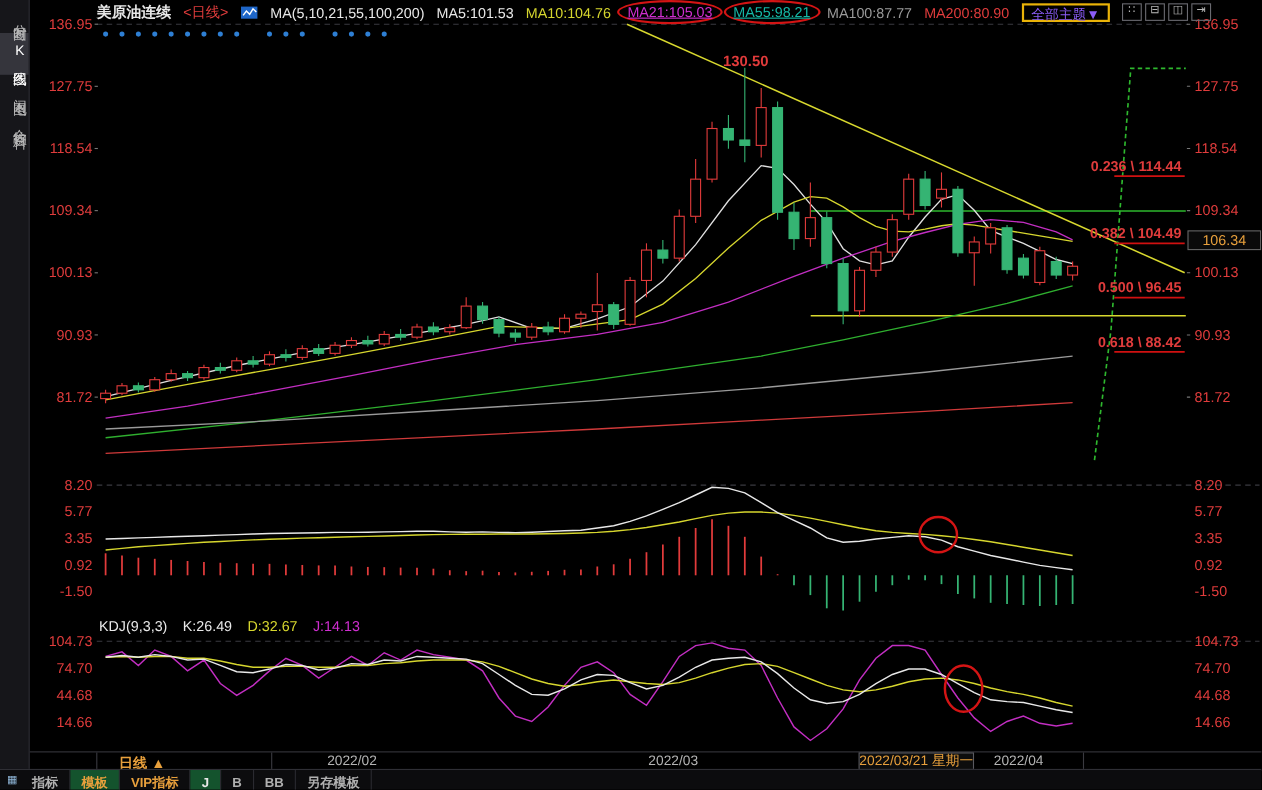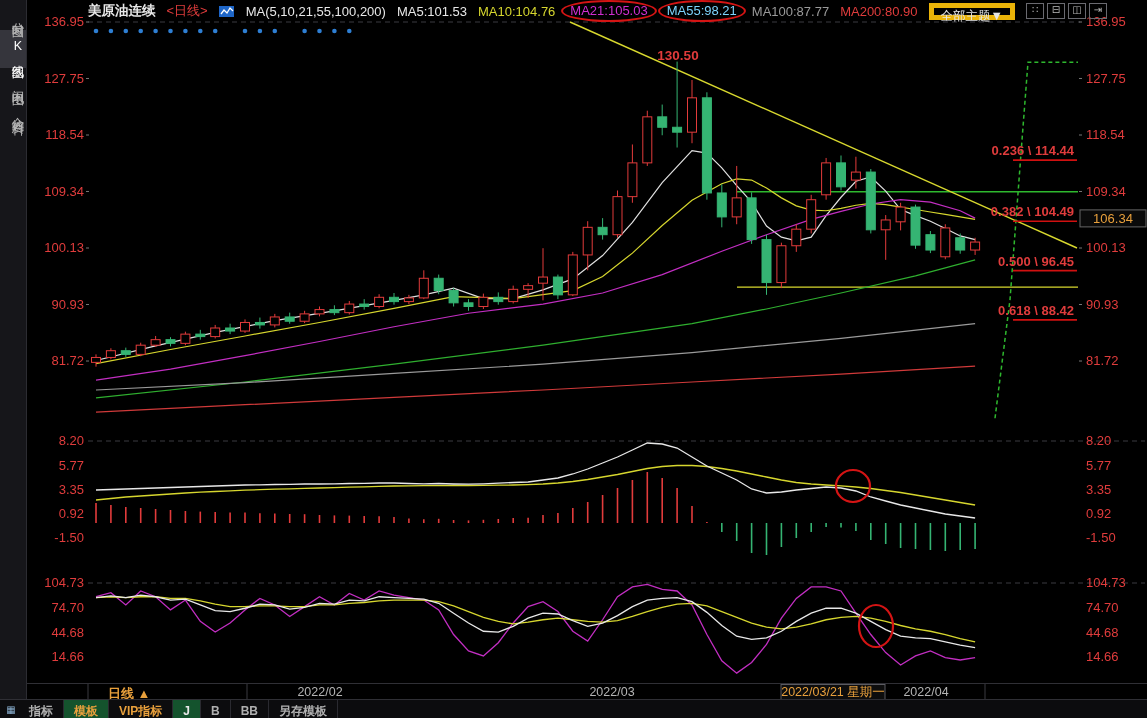--- a/index.html
+++ b/index.html
@@ -8,25 +8,25 @@
   
   .sidebar{position:absolute;left:0;top:0;width:26px;height:700px;background:#16161a;
            border-right:1px solid #2c2c32;z-index:5;}
   .side-item{writing-mode:vertical-rl;text-orientation:upright;color:#b6b6b6;font-size:12.5px;
              letter-spacing:2px;width:100%;text-align:center;padding:9px 0;margin-top:3px;cursor:pointer;}
   .side-item.active{background:#35353c;color:#fff;}
   
   .header{position:absolute;left:88px;top:0;width:1052px;height:22px;display:flex;align-items:center;
           gap:11px;font-size:13px;white-space:nowrap;z-index:6;}
   .t-white{color:#e8e8e8;} .t-red{color:#e03c3c;} .t-yellow{color:#d6d62e;}
-  .t-mag{color:#d02ed0;} .t-green{color:#7dd3fc;} .t-gray{color:#9a9a9a;}
+  .t-mag{color:#d02ed0;} .t-green{color:#14b8a6;} .t-gray{color:#9a9a9a;}
   .sym{font-weight:bold;font-size:13.5px;}
-  .circ{border:2px solid #d41414;border-radius:50%;padding:1px 7px 2px;margin:0 -5px;}
+  .circ{border:2px solid #d41414;border-radius:50%;padding:1px 7px 2px;margin:0 -5px;text-decoration:underline;}
   .kicon{display:inline-flex;width:16px;height:13px;}
-  .theme-btn{margin-left:auto;border:5px solid #eab308;color:#e5e5e5;background:none;
+  .theme-btn{margin-left:auto;border:2px solid #eab308;color:#8b5cf6;background:none;
              font-size:12.5px;padding:1px 7px;height:17px;line-height:14px;cursor:pointer;
              font-family:inherit;}
   .hicon{width:16px;height:14px;border:1px solid #6a6a70;color:#b8b8b8;font-size:10px;line-height:12px;
          text-align:center;cursor:pointer;margin-right:57px0;}
   .hicons{display:flex;gap:3px;margin-right:57px;}
   .hicons .hicon{margin:0;}
   
   .panel-title{position:absolute;left:90px;display:flex;gap:14px;font-size:13px;z-index:6;white-space:nowrap;}
   
   .period{position:absolute;left:108px;top:685px;color:#e8a03c;font-weight:bold;font-size:13px;z-index:6;}
@@ -385,20 +385,26 @@
       <g>
         <text x="320" y="695.7" text-anchor="middle" fill="#b4b4b4" font-size="12.5" font-family="Liberation Sans, DejaVu Sans, sans-serif">2022/02</text>
         <text x="612" y="695.7" text-anchor="middle" fill="#b4b4b4" font-size="12.5" font-family="Liberation Sans, DejaVu Sans, sans-serif">2022/03</text>
         <rect x="781" y="684.5" width="104" height="15" fill="#0d0d0d" stroke="#5a5a60"></rect>
         <text x="833" y="695.7" text-anchor="middle" fill="#e8a03c" font-size="12.5" font-family="Liberation Sans, DejaVu Sans, sans-serif">2022/03/21 星期一</text>
         <text x="926" y="695.7" text-anchor="middle" fill="#b4b4b4" font-size="12.5" font-family="Liberation Sans, DejaVu Sans, sans-serif">2022/04</text>
       </g>
     </svg>
 
 
+  <div class="panel-title" style="top:562px;">
+    <span class="t-white">KDJ(9,3,3)</span>
+    <span class="t-white">K:26.49</span>
+    <span class="t-yellow">D:32.67</span>
+    <span class="t-mag">J:14.13</span>
+  </div>
 
   <div class="period">日线 ▲</div>
 
   <div class="toolbar">
     <span class="tb-icon">▦</span>
     <span class="tb-item">指标</span>
     <span class="tb-item sel accent">模板</span>
     <span class="tb-item accent">VIP指标</span>
     <span class="tb-item sel">J</span>
     <span class="tb-item">B</span>

